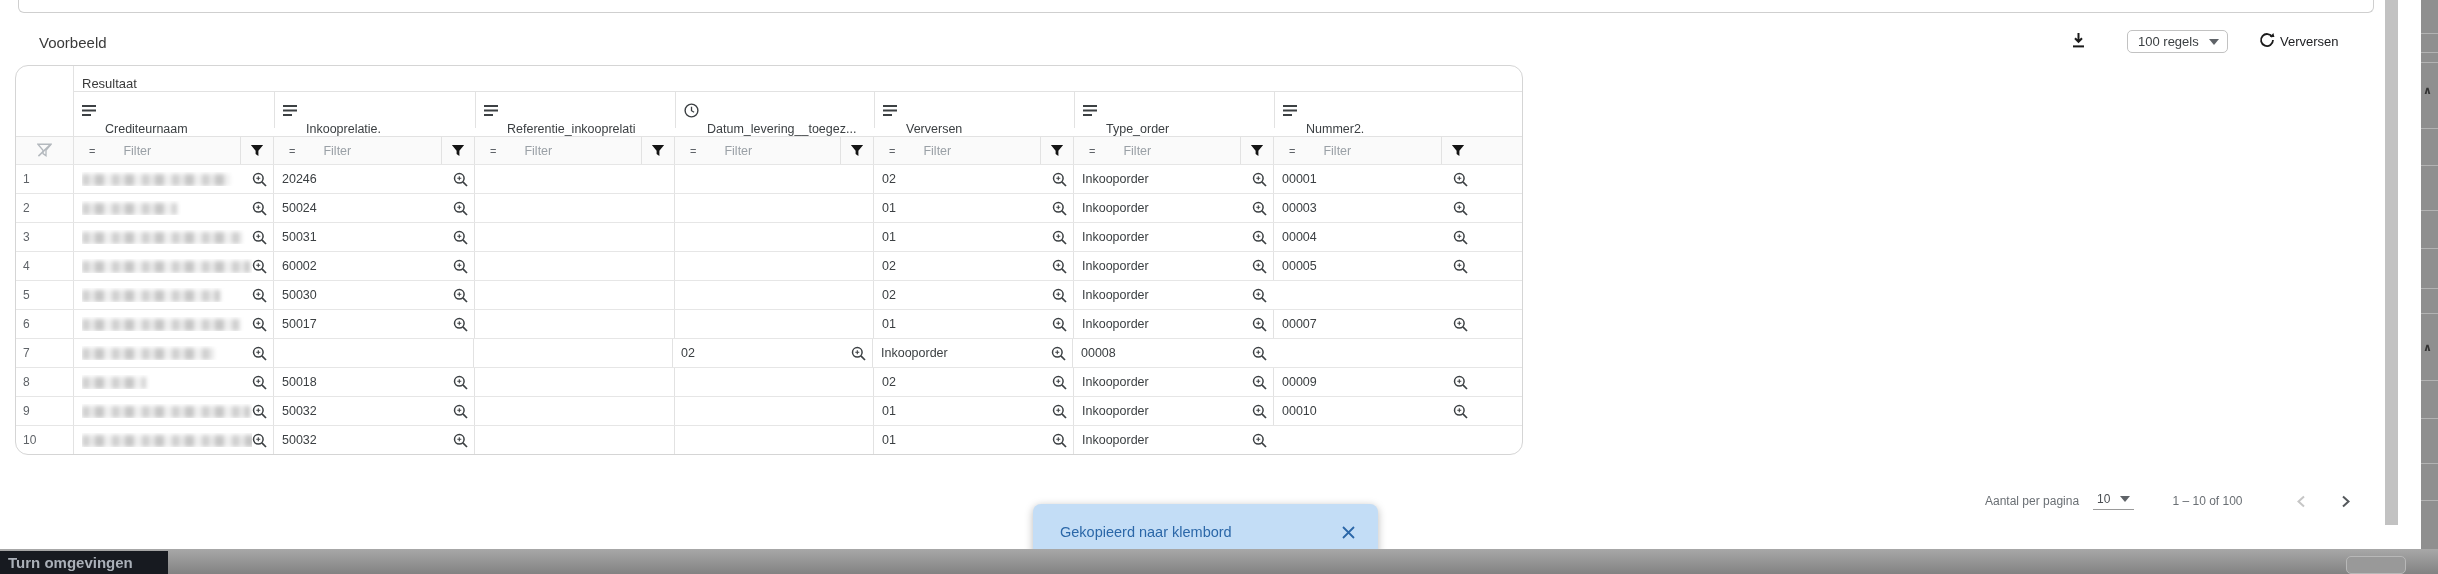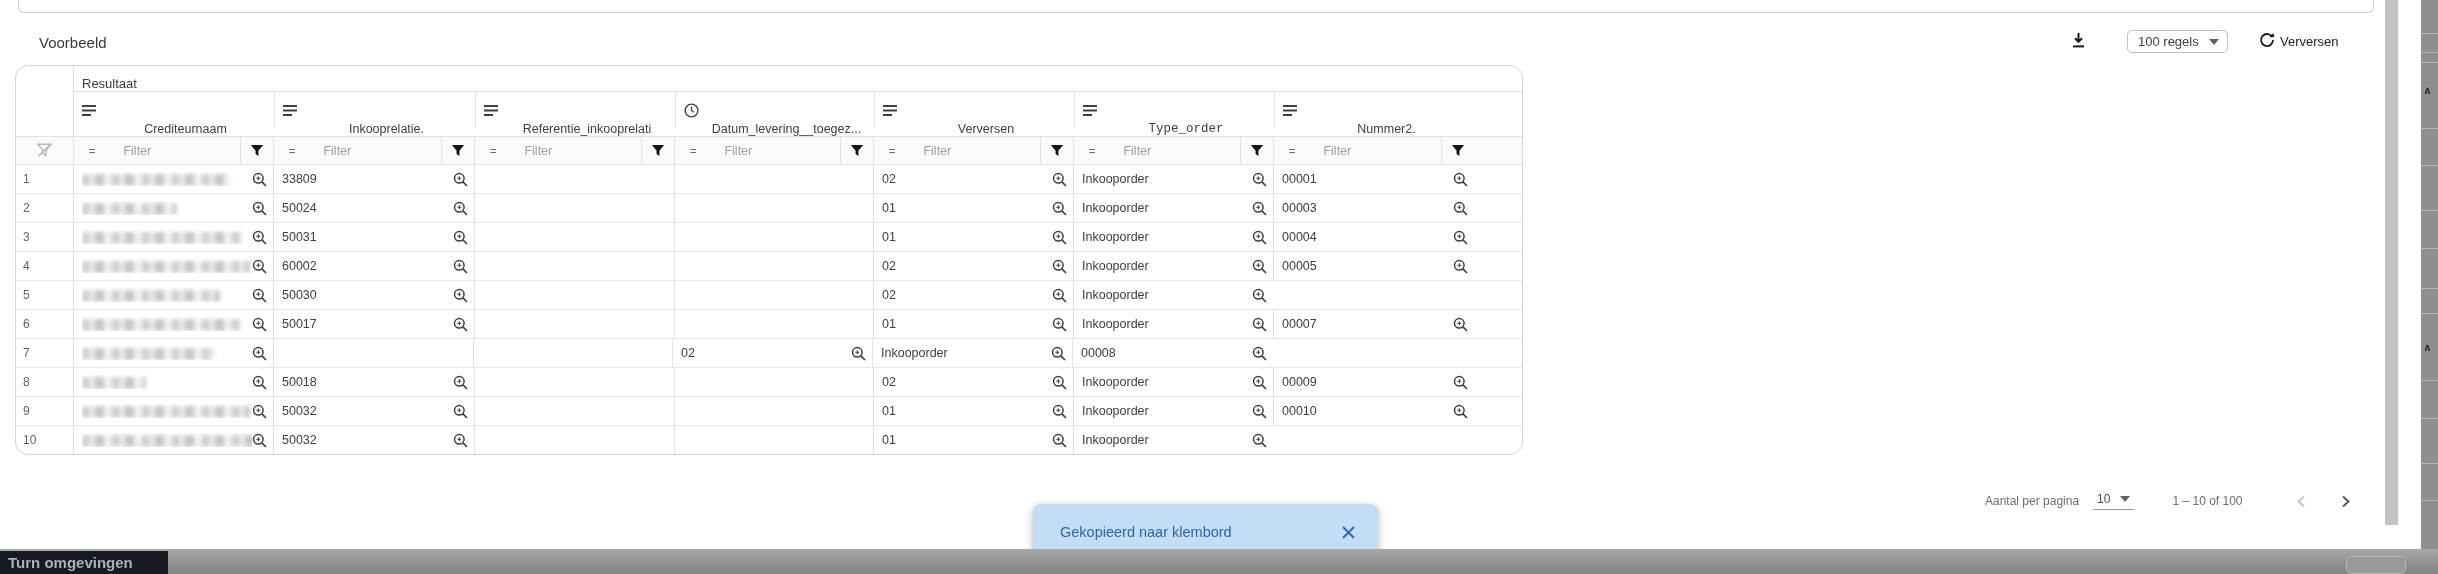--- a/index.html
+++ b/index.html
@@ -27,21 +27,21 @@
   #grid { left:15px; top:65px; width:1508px; border:1px solid #d5d5d5; border-radius:13px; background:#fff; overflow:hidden; }
   .trow { display:flex; }
   .c0 { width:57px; flex:0 0 57px; }
   .cell { border-left:1px solid #e2e2e2; position:relative; }
   #band-row { height:70px; }
   #band-row .c0 { border:none; }
   #band { flex:1; border-left:1px solid #e2e2e2; }
   #band-title { padding:10px 0 0 8px; font-size:13px; color:#3a3a3a; }
   #head-cells { display:flex; border-top:1px solid #e2e2e2; height:37px; margin-top:0; }
   .hcell { display:flex; align-items:center; padding:0 8px; font-size:12.5px; color:#3c4043; cursor:pointer; }
-  .hcell .hlabel { flex:1; text-align:center; white-space:nowrap; overflow:hidden;margin-top:38px; }
+  .hcell .hlabel { flex:1; text-align:left; white-space:nowrap; overflow:hidden;margin-top:38px; }
   .hcell .hicon { margin-right:8px; display:flex; }
   #filter-row { height:28px; background:#fafafa; border-top:1px solid #e2e2e2; }
   #filter-row .c0 { display:flex; align-items:center; justify-content:center; }
   .fcell { display:flex; align-items:center; background:#fafafa; }
   .fmain { flex:1; display:flex; align-items:center; height:100%; }
   .fop { font-size:11px; color:#5f6368; margin-left:15px; cursor:pointer; }
   .finput { border:none; outline:none; background:transparent; font-size:12.5px; color:#3c4043; margin-left:28px; width:90px; }
   .finput::placeholder { color:#9aa0a6; }
   .fbtn { width:33px; height:100%; border-left:1px solid #e2e2e2; display:flex; align-items:center; justify-content:center; cursor:pointer; }
   .drow { height:29px; border-top:1px solid #e6e6e6; }
@@ -157,21 +157,21 @@
             <div class="hcell cell" style="width: 200px; flex: 0 0 200px;">
               <span class="hicon">
                 <svg width="15" height="13" viewBox="0 0 15 13">
                   <rect x="0" y="1" width="14" height="2" fill="#3c4043"></rect>
                   <rect x="0" y="5.5" width="14" height="2" fill="#3c4043"></rect>
                   <rect x="0" y="10" width="9" height="2" fill="#3c4043"></rect>
                 </svg>
               </span>
               <span class="hlabel">Verversen</span>
             </div>
-            <div class="hcell cell" style="width: 200px; flex: 0 0 200px; font-family: Liberation Mono, monospace;">
+            <div class="hcell cell" style="width: 200px; flex: 0 0 200px;">
               <span class="hicon">
                 <svg width="15" height="13" viewBox="0 0 15 13">
                   <rect x="0" y="1" width="14" height="2" fill="#3c4043"></rect>
                   <rect x="0" y="5.5" width="14" height="2" fill="#3c4043"></rect>
                   <rect x="0" y="10" width="9" height="2" fill="#3c4043"></rect>
                 </svg>
               </span>
               <span class="hlabel">Type_order</span>
             </div>
             <div class="hcell cell" style="width: 201px; flex: 0 0 201px;">
@@ -296,21 +296,21 @@
             <span style="display: flex;">
               <svg width="15" height="15" viewBox="0 0 15 15">
                 <circle cx="6.3" cy="6.3" r="4.8" fill="none" stroke="#3c4043" stroke-width="1.5"></circle>
                 <path d="M9.9 9.9L14 14" stroke="#3c4043" stroke-width="1.7"></path>
                 <path d="M6.3 4.3v4M4.3 6.3h4" stroke="#3c4043" stroke-width="1.1"></path>
               </svg>
             </span>
           </span>
         </div>
         <div class="dcell cell" style="width: 201px; flex: 0 0 201px;">
-          <span class="val">33809</span>
+          <span class="val">20246</span>
           <span class="zoom">
             <span style="display: flex;">
               <svg width="15" height="15" viewBox="0 0 15 15">
                 <circle cx="6.3" cy="6.3" r="4.8" fill="none" stroke="#3c4043" stroke-width="1.5"></circle>
                 <path d="M9.9 9.9L14 14" stroke="#3c4043" stroke-width="1.7"></path>
                 <path d="M6.3 4.3v4M4.3 6.3h4" stroke="#3c4043" stroke-width="1.1"></path>
               </svg>
             </span>
           </span>
         </div>

